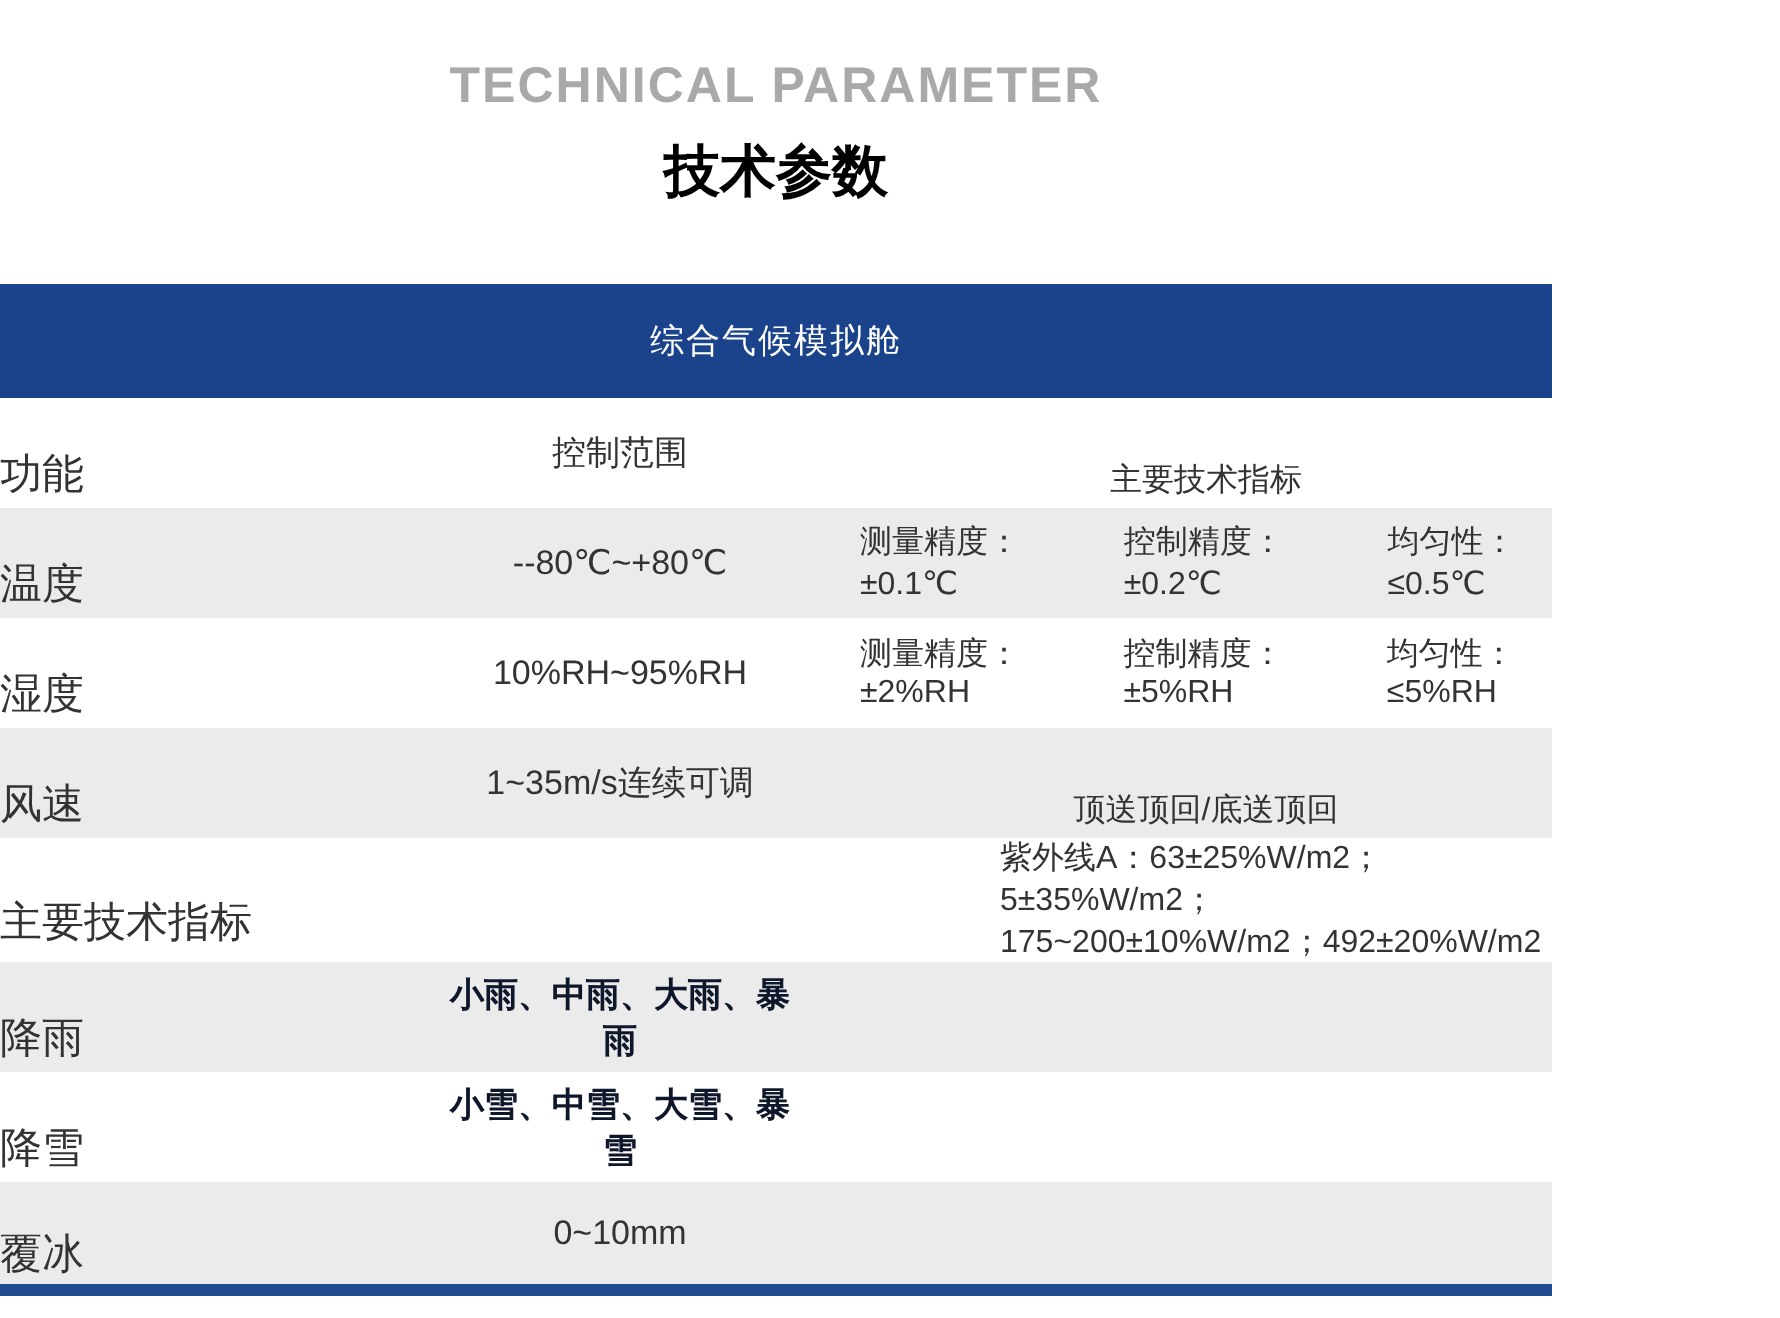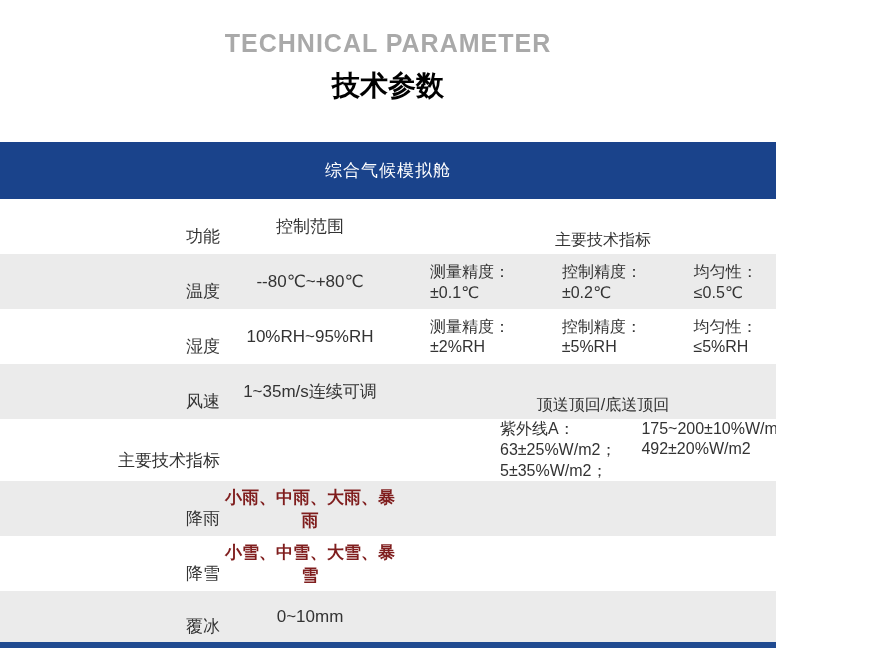--- a/index.html
+++ b/index.html
@@ -14,28 +14,28 @@
     height:57px;background:#1a438b;color:#ffffff;
     display:flex;align-items:center;justify-content:center;
     font-size:17px;letter-spacing:1px;
   }
   .trow{display:grid;grid-template-columns:220px 180px 1fr;align-items:center;}
   .h55{height:55px;}
   .h62{height:62px;}
   .h51{height:51px;}
   .gray{background:#ebebeb;}
   .white{background:#ffffff;}
-  .c1{text-align:right;font-size:17px;color:#333;margin-top:20px;}
+  .c1{text-align:left;font-size:21px;color:#333;margin-top:20px;}
   .c2{text-align:center;font-size:17px;color:#333;}
-  .c2.bold{font-weight:bold;color:#7f1d1d;}
+  .c2.bold{font-weight:bold;color:#0f172a;}
   .c3{display:flex;justify-content:center;align-items:center;gap:38px;
       padding-left:30px;font-size:16px;color:#333;}
   .c3.single{gap:0;margin-top:28px;}
-  .c3.lines{flex-direction:row;align-items:flex-start;justify-content:center;
-      padding-left:100px;gap:25px;}
+  .c3.lines{flex-direction:column;align-items:flex-start;justify-content:center;
+      padding-left:100px;gap:0;}
   .bottom-bar{height:6px;background:#204a90;margin-top:0;}
 </style>
 </head>
 <body>
 
 <div class="page">
 
   <div class="titles">
     <div class="title-en">TECHNICAL PARAMETER</div>
     <div class="title-zh">技术参数</div>

